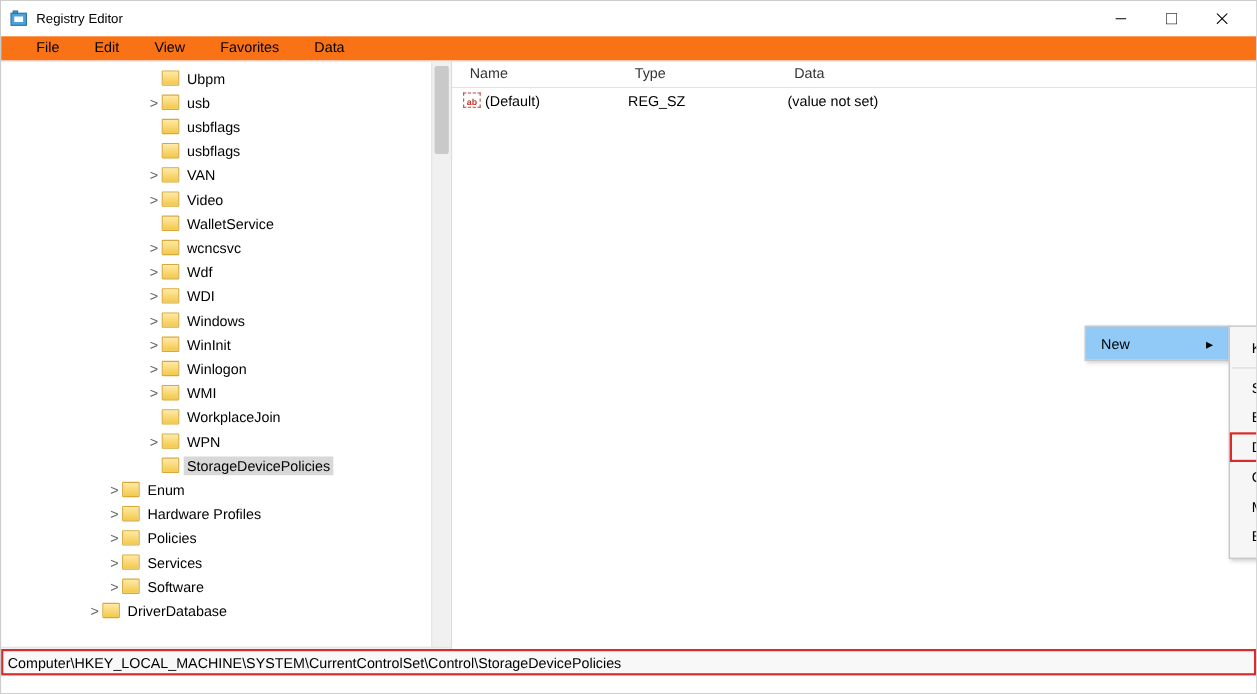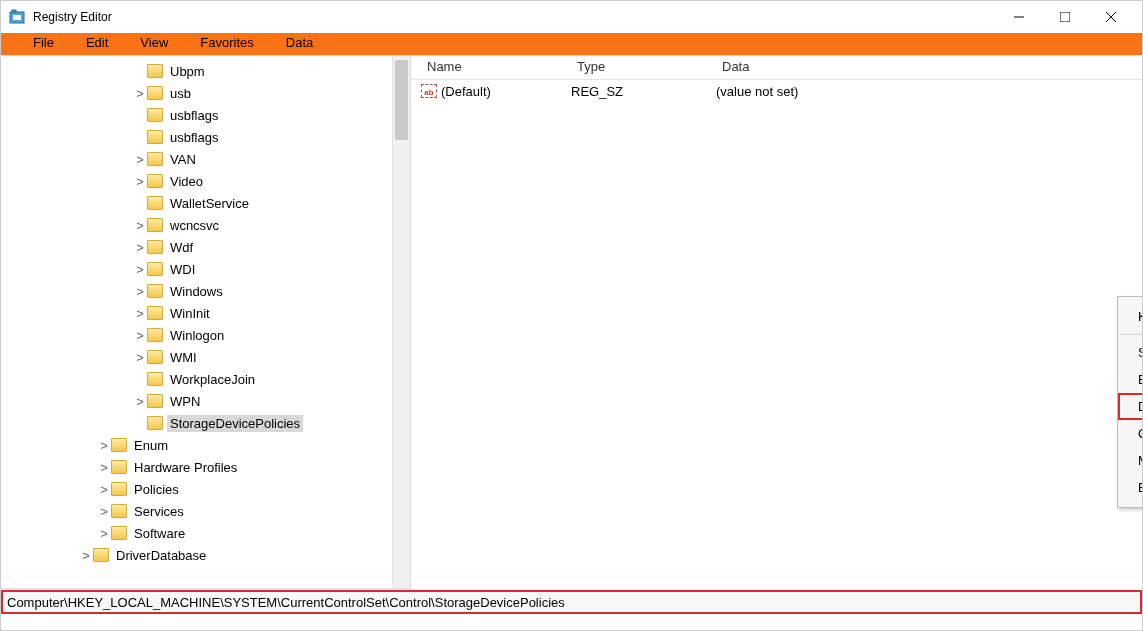--- a/index.html
+++ b/index.html
@@ -366,20 +366,26 @@
     </div>
     <div class="list-row">
       <span class="val-icon">
           <span>ab</span>
         </span>
       <span class="col-name" style="width:130px">(Default)</span>
       <span class="col-type">REG_SZ</span>
       <span class="col-data">(value not set)</span>
     </div>
 
+    <div class="ctx-parent">
+      <div class="ctx-item hi">
+        <span>New</span>
+        <span>▸</span>
+      </div>
+    </div>
 
     <div class="ctx-sub" id="ctx-sub">
         <div class="sub-item">Key</div>
         <div class="sep"></div>
         <div class="sub-item">String Value</div>
         <div class="sub-item">Binary Value</div>
         <div class="sub-item boxed">DWORD (32-bit) Value</div>
         <div class="sub-item">QWORD (64-bit) Value</div>
         <div class="sub-item">Multi-String Value</div>
         <div class="sub-item">Expandable String Value</div>

